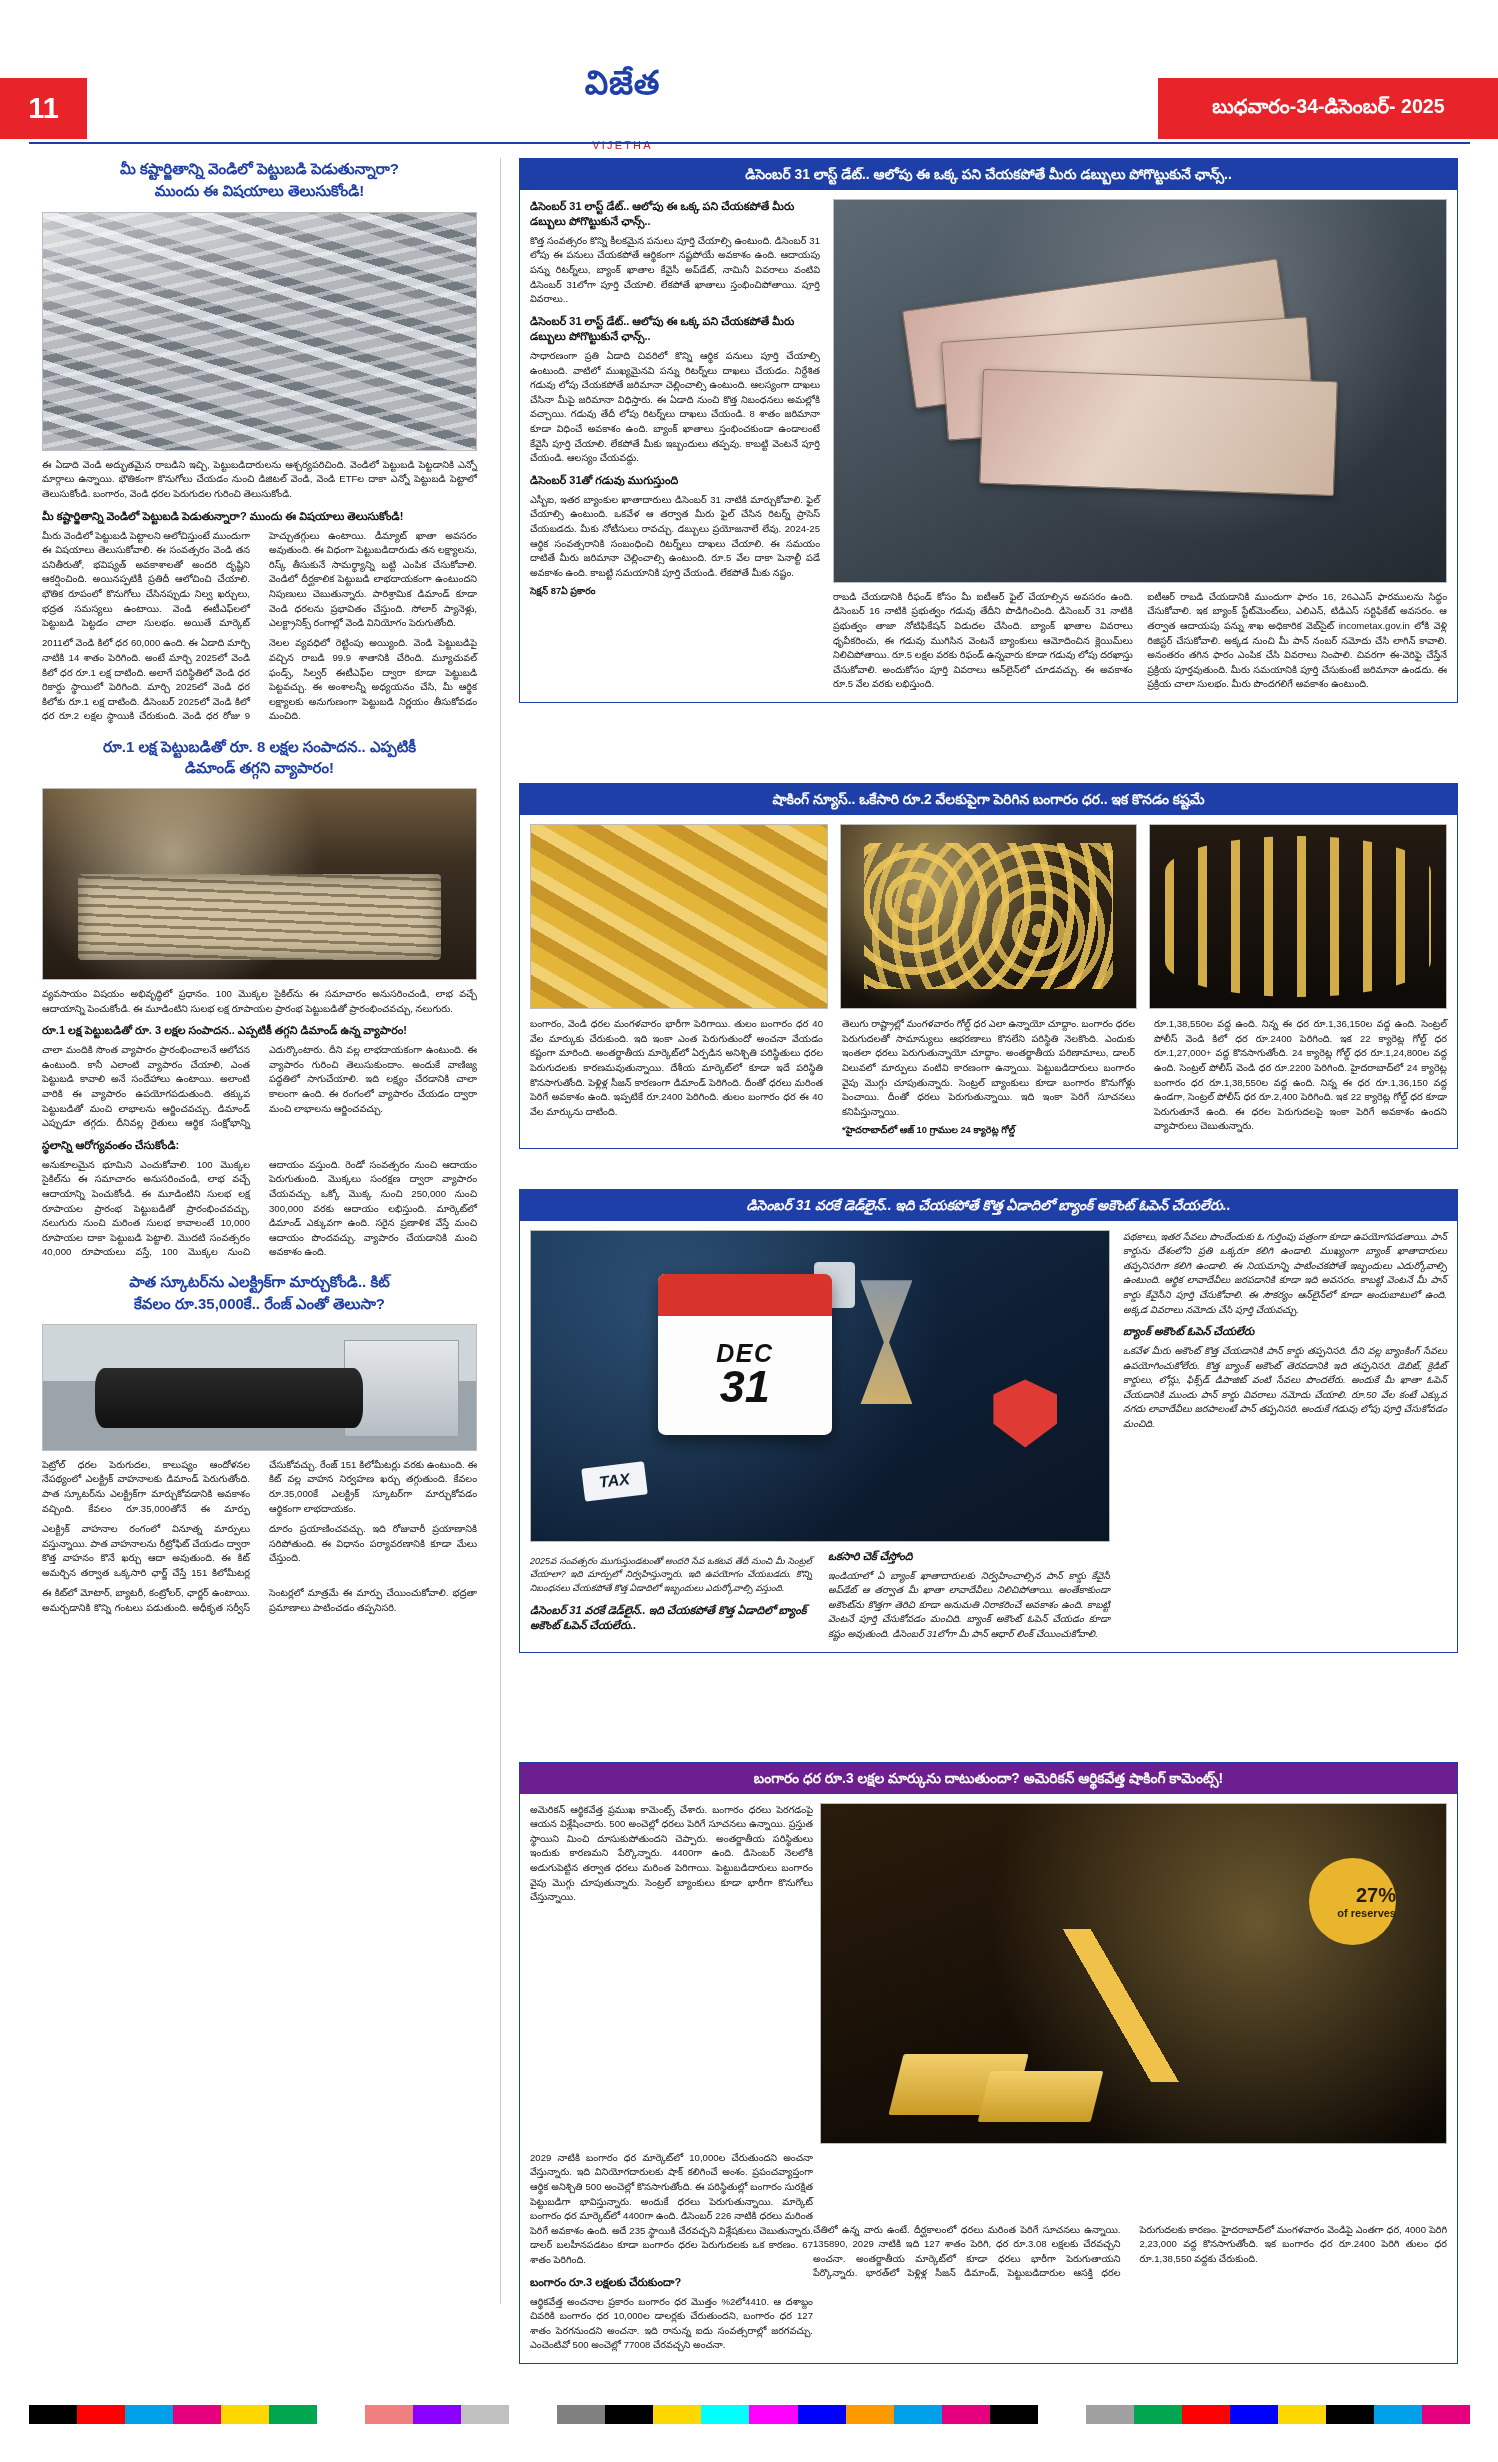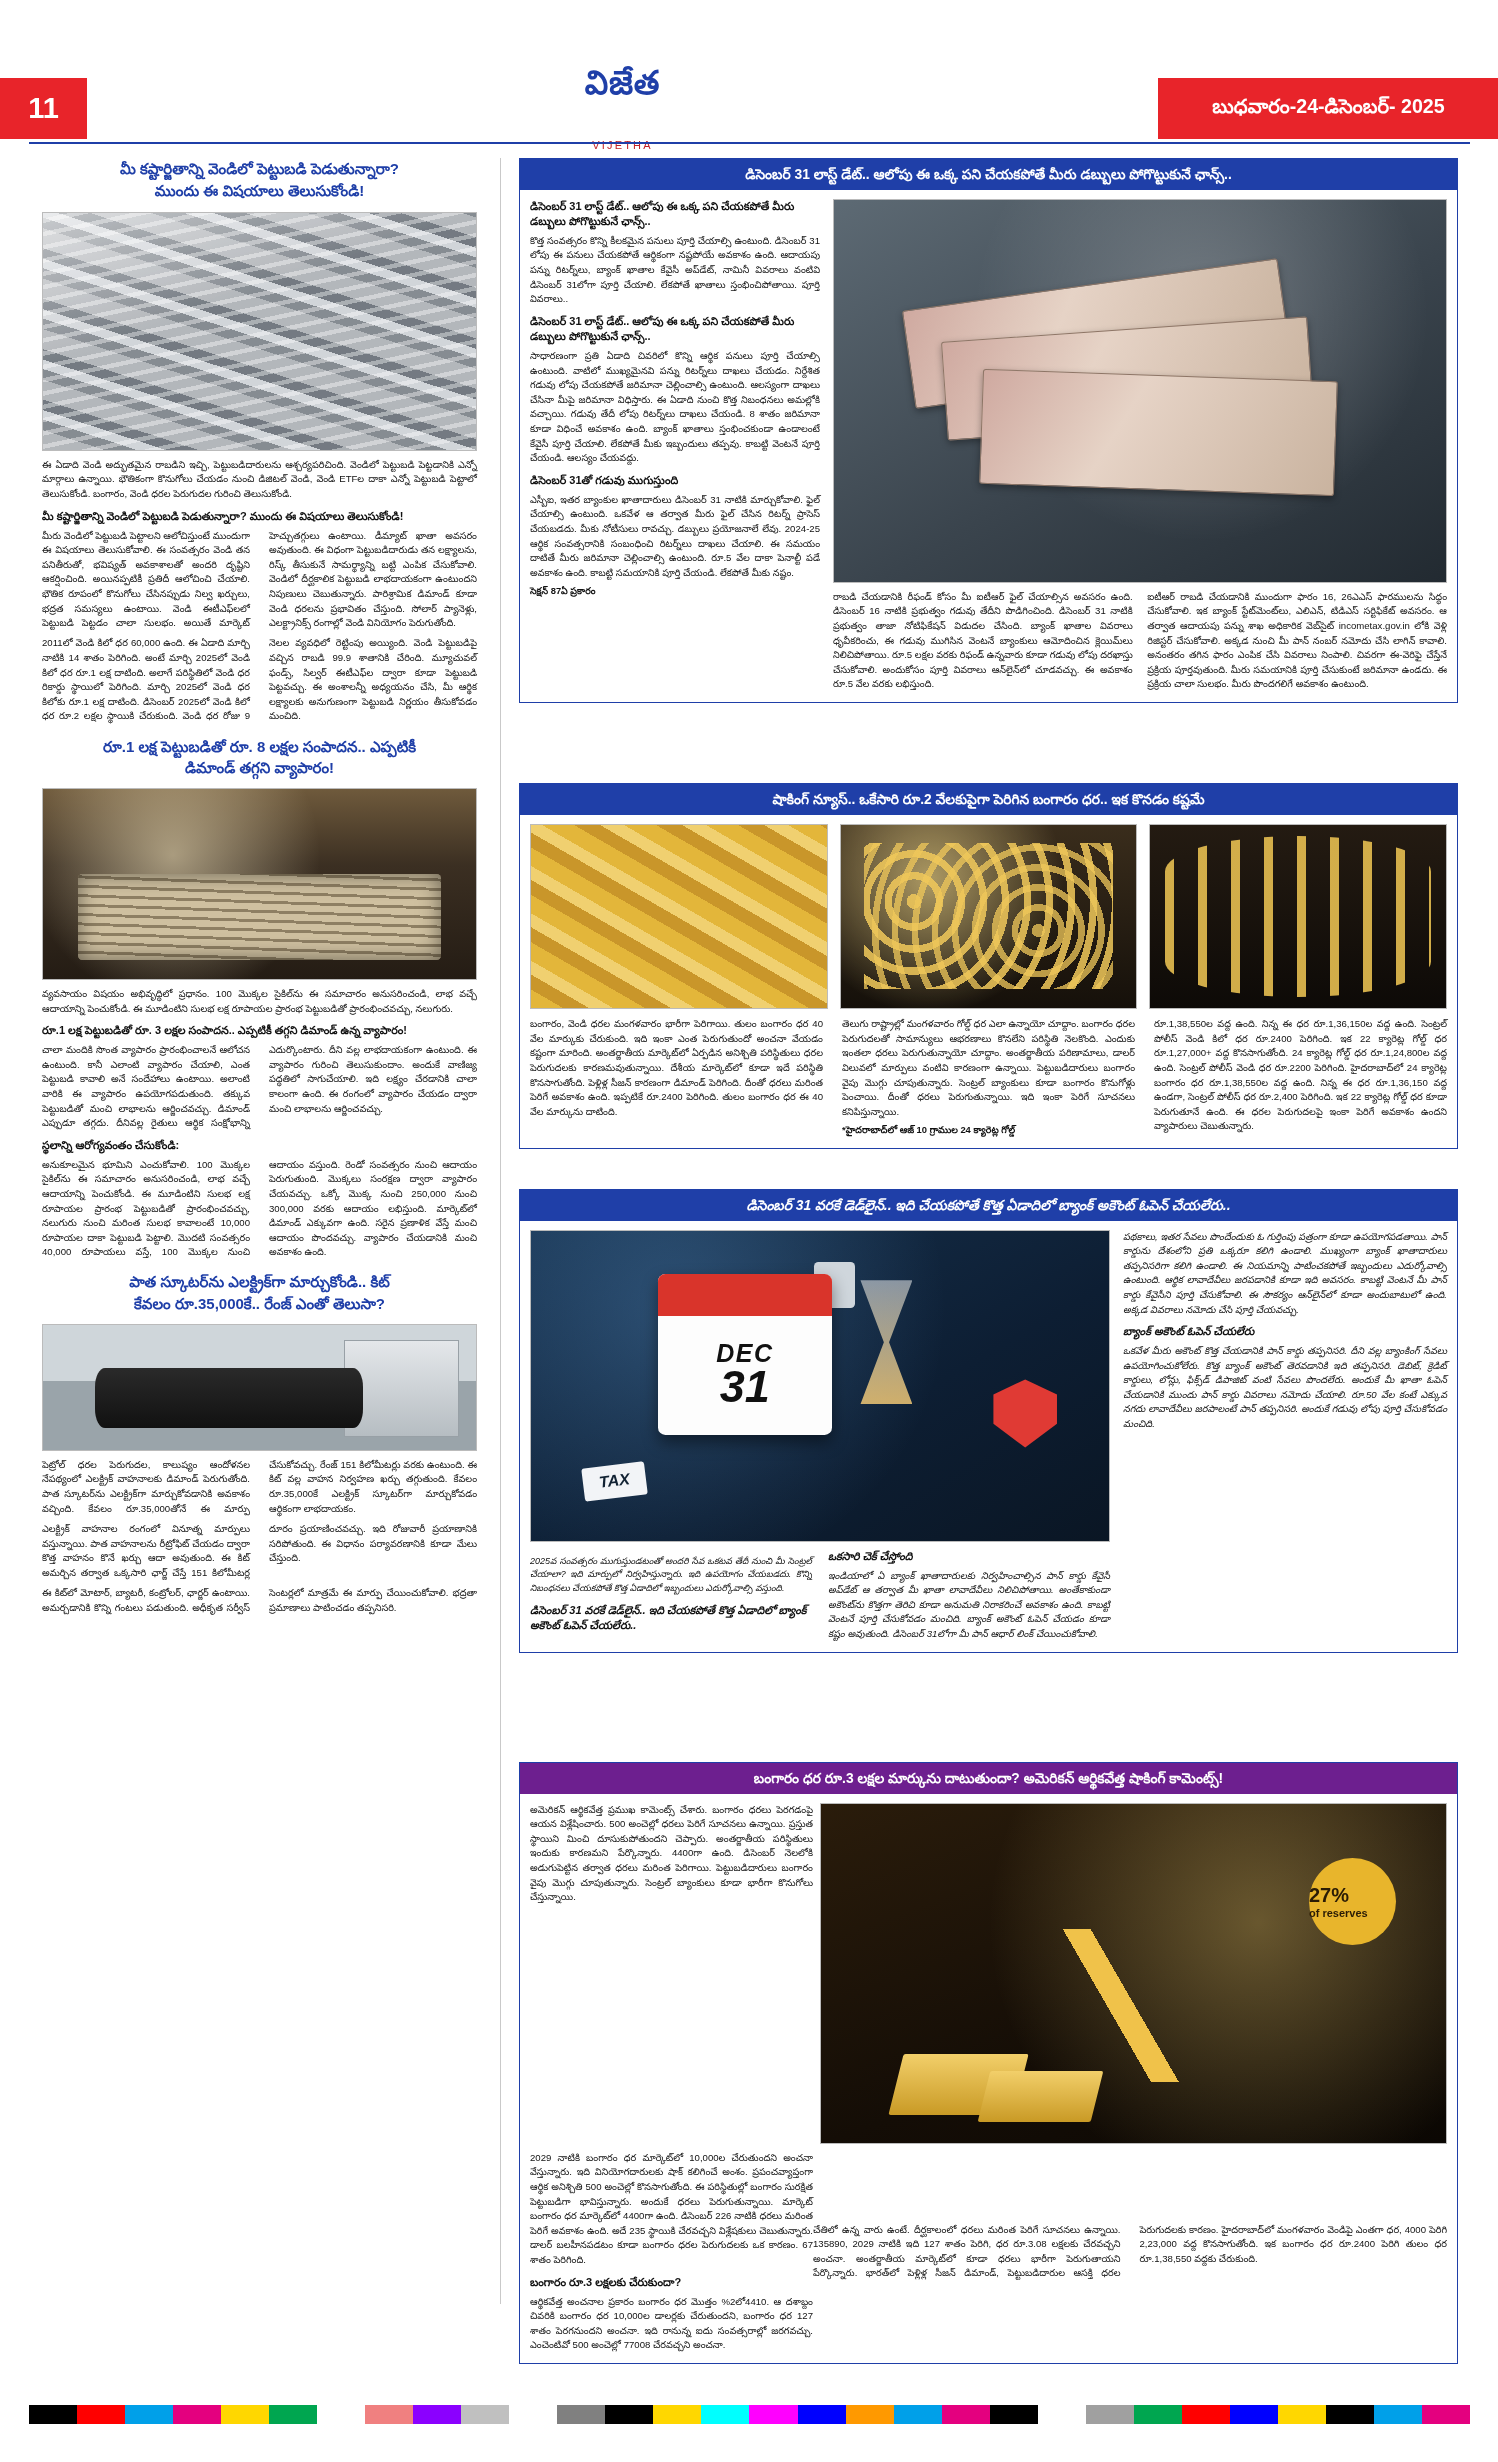--- a/index.html
+++ b/index.html
@@ -253,21 +253,21 @@
     height: 341px;
     background:
       radial-gradient(circle at 70% 35%, rgba(255,220,120,.35), rgba(0,0,0,0) 55%),
       linear-gradient(160deg,#2a1c0b 0%, #140d06 60%, #0b0703 100%);
     position:relative; overflow:hidden;
   }
   .goldcircle {
     position:absolute; right:8%; top:16%;
     width:87px; height:87px; border-radius:50%;
     background:#e8b52c; color:#2a1c05;
-    display:flex; align-items:flex-start; justify-content:center;
+    display:flex; align-items:flex-end; justify-content:center;
     flex-direction:column; font-weight:bold;
   }
   .goldcircle .pct { font-size:20px; }
   .goldcircle .lbl { font-size:11px; }
   .arrowline {
     position:absolute; left:10%; bottom:18%;
     width:75%; height:45%;
     background: linear-gradient(60deg, rgba(0,0,0,0) 48%, #f0c24a 48%, #f0c24a 53%, rgba(0,0,0,0) 53%);
   }
   .ingot {
@@ -303,21 +303,21 @@
 <div class="page">
 
   <div class="masthead">
     <div class="page-num">11</div>
     <div class="mast-mid">
       <div class="logo-wrap">
         <div class="logo-main">విజేత</div>
         <div class="logo-sub">VIJETHA</div>
       </div>
     </div>
-    <div class="mast-date">బుధవారం-24-డిసెంబర్- 2025</div>
+    <div class="mast-date">బుధవారం-34-డిసెంబర్- 2025</div>
   </div>
   <div class="rule-top"></div>
 
   <div class="colL">
 
     <div class="headline-blue h-l1">మీ కష్టార్జితాన్ని వెండిలో పెట్టుబడి పెడుతున్నారా?</div>
     <div class="headline-blue h-l1" style="margin-bottom:10px;">ముందు ఈ విషయాలు తెలుసుకోండి!</div>
 
     <div class="imgbox img-silver"></div>
 

